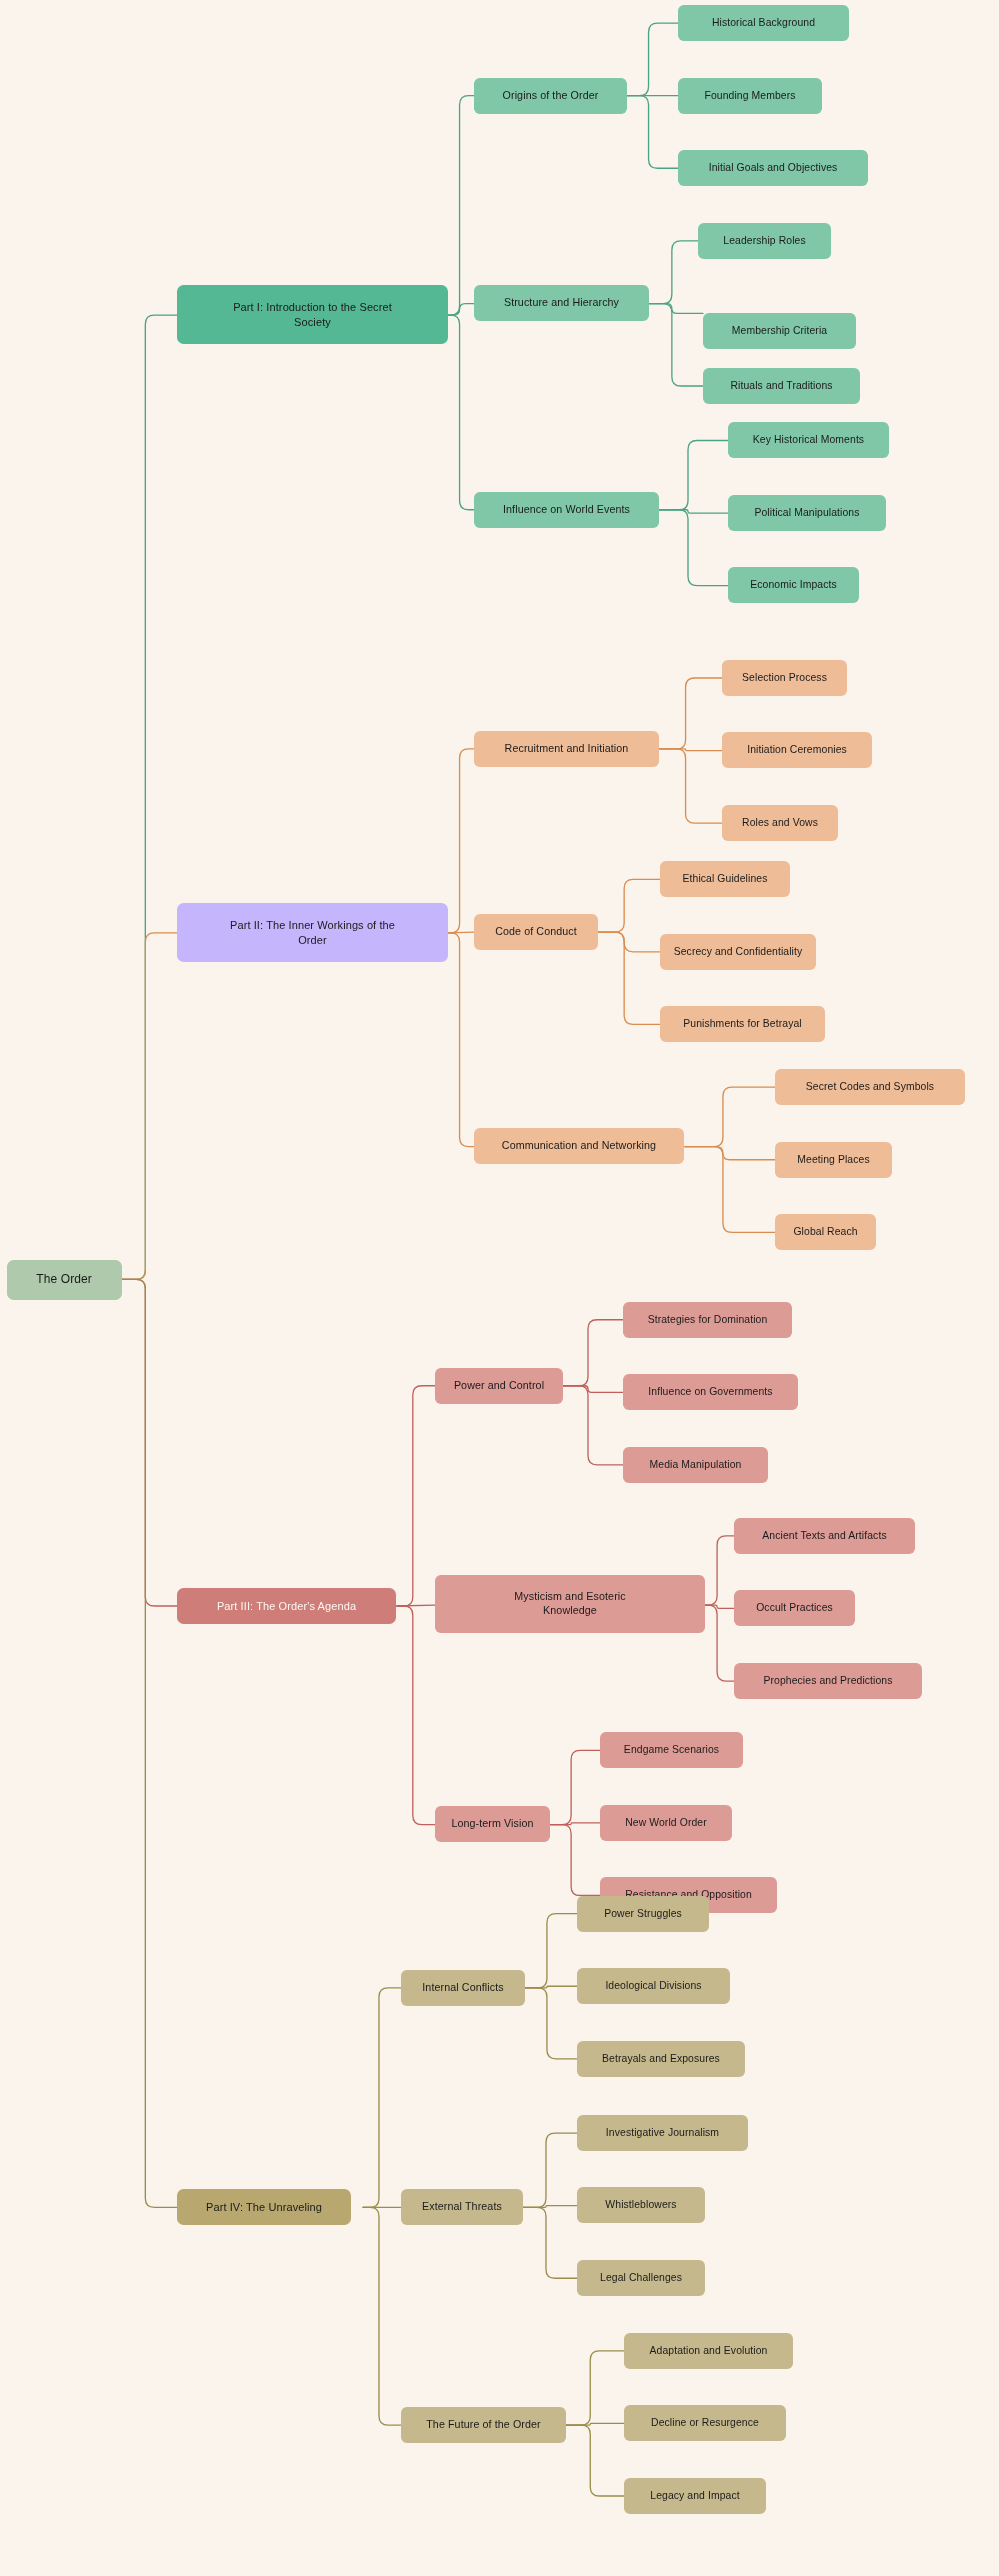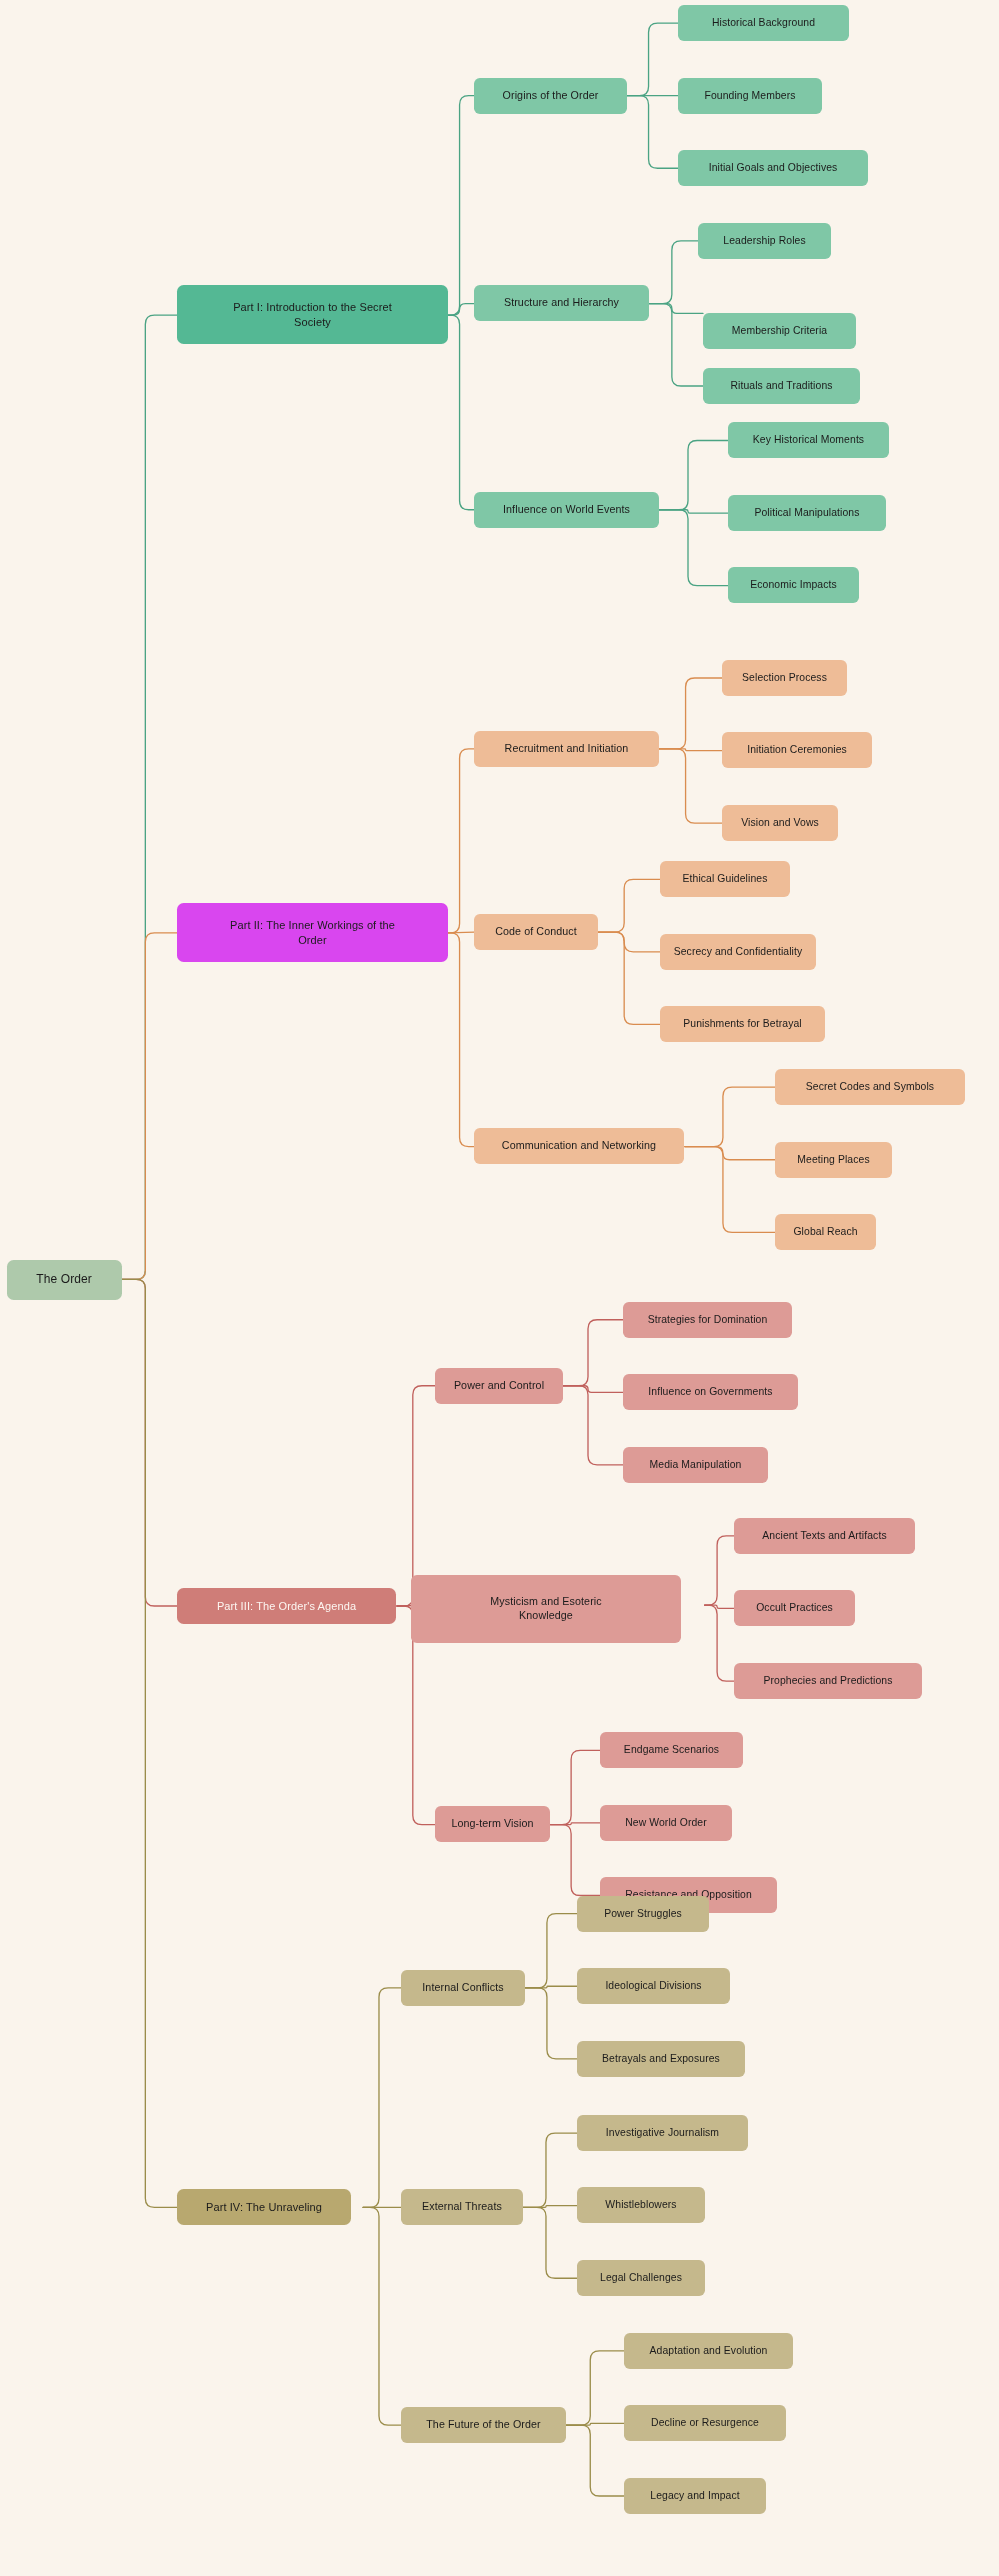--- a/index.html
+++ b/index.html
@@ -41,21 +41,21 @@
   .node.root   { font-size: 12px; border-radius: 6.6px; }
   .node.part   { font-size: 11px; border-radius: 6.6px; }
   .node.sec    { font-size: 10.7px; }
   .node.leaf   { font-size: 10.4px; }
 
   
   .c-root  { background: #aec9ab; }
   .c-g1    { background: #54b894; }
   .c-g2    { background: #7fc7a6; }
   .c-g3    { background: #7fc7a6; }
-  .c-o1    { background: #d946ef; }
+  .c-o1    { background: #c4b5fd; }
   .c-o2    { background: #eebc97; }
   .c-o3    { background: #eebc97; }
   .c-r1    { background: #cf7d78; color:#fdf7f2; }
   .c-r2    { background: #dd9b96; }
   .c-r3    { background: #dd9b96; }
   .c-y1    { background: #b8a86f; }
   .c-y2    { background: #c5b88c; }
   .c-y3    { background: #c5b88c; }
 </style>
 </head>
@@ -130,35 +130,35 @@
       <div class="node leaf c-g3" style="left: 703px; top: 368px; width: 157px; height: 36px;">Rituals and Traditions</div>
       <div class="node sec c-g2" style="left: 474px; top: 492px; width: 185px; height: 36px;">Influence on World Events</div>
       <div class="node leaf c-g3" style="left: 728px; top: 422px; width: 161px; height: 36px;">Key Historical Moments</div>
       <div class="node leaf c-g3" style="left: 728px; top: 495px; width: 158px; height: 36px;">Political Manipulations</div>
       <div class="node leaf c-g3" style="left: 728px; top: 567px; width: 131px; height: 36px;">Economic Impacts</div>
       <div class="node part c-o1" style="left: 177px; top: 903px; width: 271px; height: 59px;">Part II: The Inner Workings of the
 Order</div>
       <div class="node sec c-o2" style="left: 474px; top: 731px; width: 185px; height: 36px;">Recruitment and Initiation</div>
       <div class="node leaf c-o3" style="left: 722px; top: 660px; width: 125px; height: 36px;">Selection Process</div>
       <div class="node leaf c-o3" style="left: 722px; top: 732px; width: 150px; height: 36px;">Initiation Ceremonies</div>
-      <div class="node leaf c-o3" style="left: 722px; top: 805px; width: 116px; height: 36px;">Vision and Vows</div>
+      <div class="node leaf c-o3" style="left: 722px; top: 805px; width: 116px; height: 36px;">Roles and Vows</div>
       <div class="node sec c-o2" style="left: 474px; top: 914px; width: 124px; height: 36px;">Code of Conduct</div>
       <div class="node leaf c-o3" style="left: 660px; top: 861px; width: 130px; height: 36px;">Ethical Guidelines</div>
       <div class="node leaf c-o3" style="left: 660px; top: 934px; width: 156px; height: 36px;">Secrecy and Confidentiality</div>
       <div class="node leaf c-o3" style="left: 660px; top: 1006px; width: 165px; height: 36px;">Punishments for Betrayal</div>
       <div class="node sec c-o2" style="left: 474px; top: 1128px; width: 210px; height: 36px;">Communication and Networking</div>
       <div class="node leaf c-o3" style="left: 775px; top: 1069px; width: 190px; height: 36px;">Secret Codes and Symbols</div>
       <div class="node leaf c-o3" style="left: 775px; top: 1142px; width: 117px; height: 36px;">Meeting Places</div>
       <div class="node leaf c-o3" style="left: 775px; top: 1214px; width: 101px; height: 36px;">Global Reach</div>
       <div class="node part c-r1" style="left: 177px; top: 1588px; width: 219px; height: 36px;">Part III: The Order's Agenda</div>
       <div class="node sec c-r2" style="left: 435px; top: 1368px; width: 128px; height: 36px;">Power and Control</div>
       <div class="node leaf c-r3" style="left: 623px; top: 1302px; width: 169px; height: 36px;">Strategies for Domination</div>
       <div class="node leaf c-r3" style="left: 623px; top: 1374px; width: 175px; height: 36px;">Influence on Governments</div>
       <div class="node leaf c-r3" style="left: 623px; top: 1447px; width: 145px; height: 36px;">Media Manipulation</div>
-      <div class="node sec c-r2" style="left: 411px; top: 1575px; width: 270px; height: 68px;">Mysticism and Esoteric
+      <div class="node sec c-r2" style="left: 435px; top: 1575px; width: 270px; height: 58px;">Mysticism and Esoteric
 Knowledge</div>
       <div class="node leaf c-r3" style="left: 734px; top: 1518px; width: 181px; height: 36px;">Ancient Texts and Artifacts</div>
       <div class="node leaf c-r3" style="left: 734px; top: 1590px; width: 121px; height: 36px;">Occult Practices</div>
       <div class="node leaf c-r3" style="left: 734px; top: 1663px; width: 188px; height: 36px; border-radius: 6px;">Prophecies and Predictions</div>
       <div class="node sec c-r2" style="left: 435px; top: 1806px; width: 115px; height: 36px;">Long-term Vision</div>
       <div class="node leaf c-r3" style="left: 600px; top: 1732px; width: 143px; height: 36px;">Endgame Scenarios</div>
       <div class="node leaf c-r3" style="left: 600px; top: 1805px; width: 132px; height: 36px;">New World Order</div>
       <div class="node leaf c-r3" style="left: 600px; top: 1877px; width: 177px; height: 36px;">Resistance and Opposition</div>
       <div class="node part c-y1" style="left: 177px; top: 2189px; width: 174px; height: 36px;">Part IV: The Unraveling</div>
       <div class="node sec c-y2" style="left: 401px; top: 1970px; width: 124px; height: 36px;">Internal Conflicts</div>

